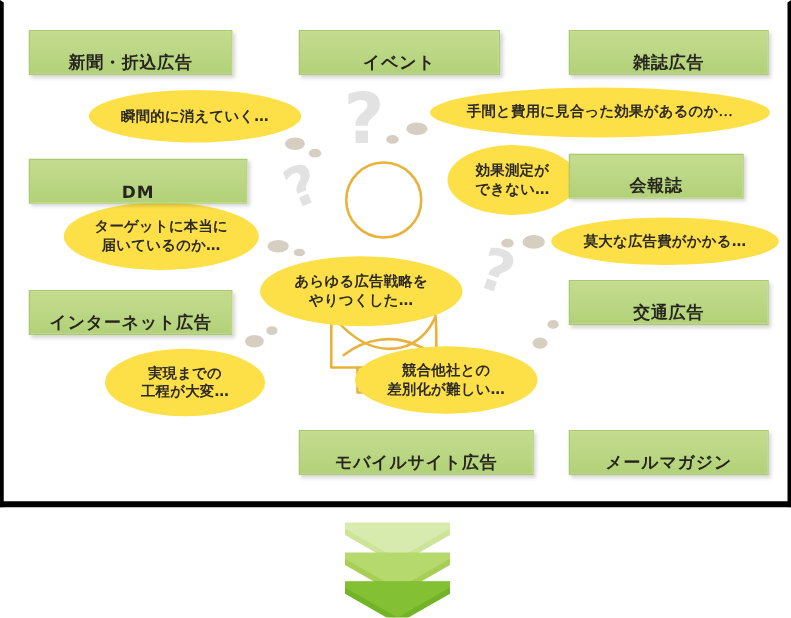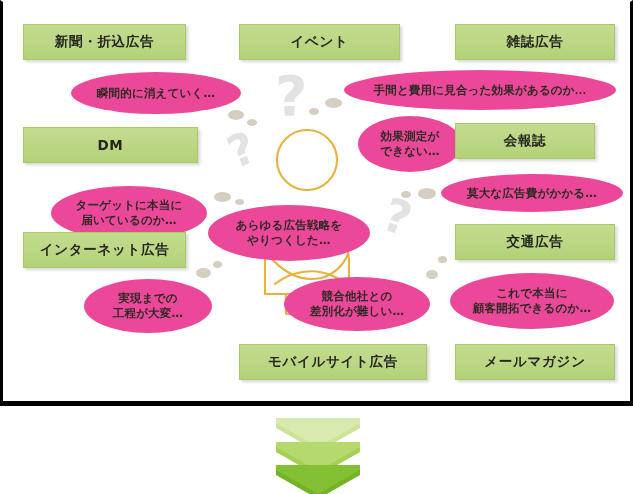--- a/index.html
+++ b/index.html
@@ -44,34 +44,34 @@
   .layer-boxes   { position: absolute; inset: 0; z-index: 4; }
 
   
   .chan {
     position: absolute;
     box-sizing: border-box;
     background: linear-gradient(180deg, #c3db8d 0%, #bcd786 48%, #b2d177 100%);
     border: 1px solid #a9c96c;
     box-shadow: 2px 2px 3px rgba(0, 0, 0, 0.17);
     display: flex;
-    align-items: center;
+    align-items: flex-end;
     justify-content: center;
     color: #26261f;
     font-size: 13.5px;
     font-weight: bold;
     letter-spacing: 0.7px;
     white-space: nowrap;
   }
 
   
   .bub {
     position: absolute;
     box-sizing: border-box;
-    background: #ec4899;
+    background: #fde047;
     border-radius: 50%;
     display: flex;
     align-items: center;
     justify-content: center;
     text-align: center;
     color: #2e2a24;
     font-size: 11.5px;
     font-weight: bold;
     line-height: 1.28;
     letter-spacing: 0.2px;
@@ -153,21 +153,21 @@
       <div class="dot" style="left:322px; top:96px; width:17px; height:10px;"></div>
       <div class="dot" style="left:306px; top:106px; width:10px; height:7px;"></div>
 
       <div class="bub" style="left:355px; top:114px; width:104px; height:56px;">
         <span>
             <span>効果測定が</span>
             <span>できない…</span>
           </span>
       </div>
 
-      <div class="bub" style="left:48px; top:184px; width:156px; height:54px;align-items:center;">
+      <div class="bub" style="left:48px; top:160px; width:156px; height:54px;align-items:center;">
         <span>
             <span>ターゲットに本当に</span>
             <span>届いているのか…</span>
           </span>
       </div>
       <div class="dot" style="left:211px; top:190px; width:17px; height:10px;"></div>
       <div class="dot" style="left:232px; top:197px; width:9px; height:6px;"></div>
 
       <div class="bub" style="left:438px; top:172px; width:182px; height:38px;">
         <span>莫大な広告費がかかる…</span>
@@ -193,26 +193,20 @@
 
       <div class="bub" style="left:81px; top:277px; width:128px; height:54px;">
         <span>
             <span>実現までの</span>
             <span>工程が大変…</span>
           </span>
       </div>
       <div class="dot" style="left:193px; top:266px; width:15px; height:10px;"></div>
       <div class="dot" style="left:210px; top:259px; width:9px; height:7px;"></div>
 
-      <div class="bub" style="left:447px; top:271px; width:164px; height:56px;">
-        <span>
-            <span>これで本当に</span>
-            <span>顧客開拓できるのか…</span>
-          </span>
-      </div>
 
     </div>
 
     <div class="layer-boxes">
 
       <div class="chan" style="left:20px;  top:22px;  width:163px; height:36px;">
         <span>新聞・折込広告</span>
       </div>
 
       <div class="chan" style="left:236px; top:22px;  width:161px; height:36px;">

